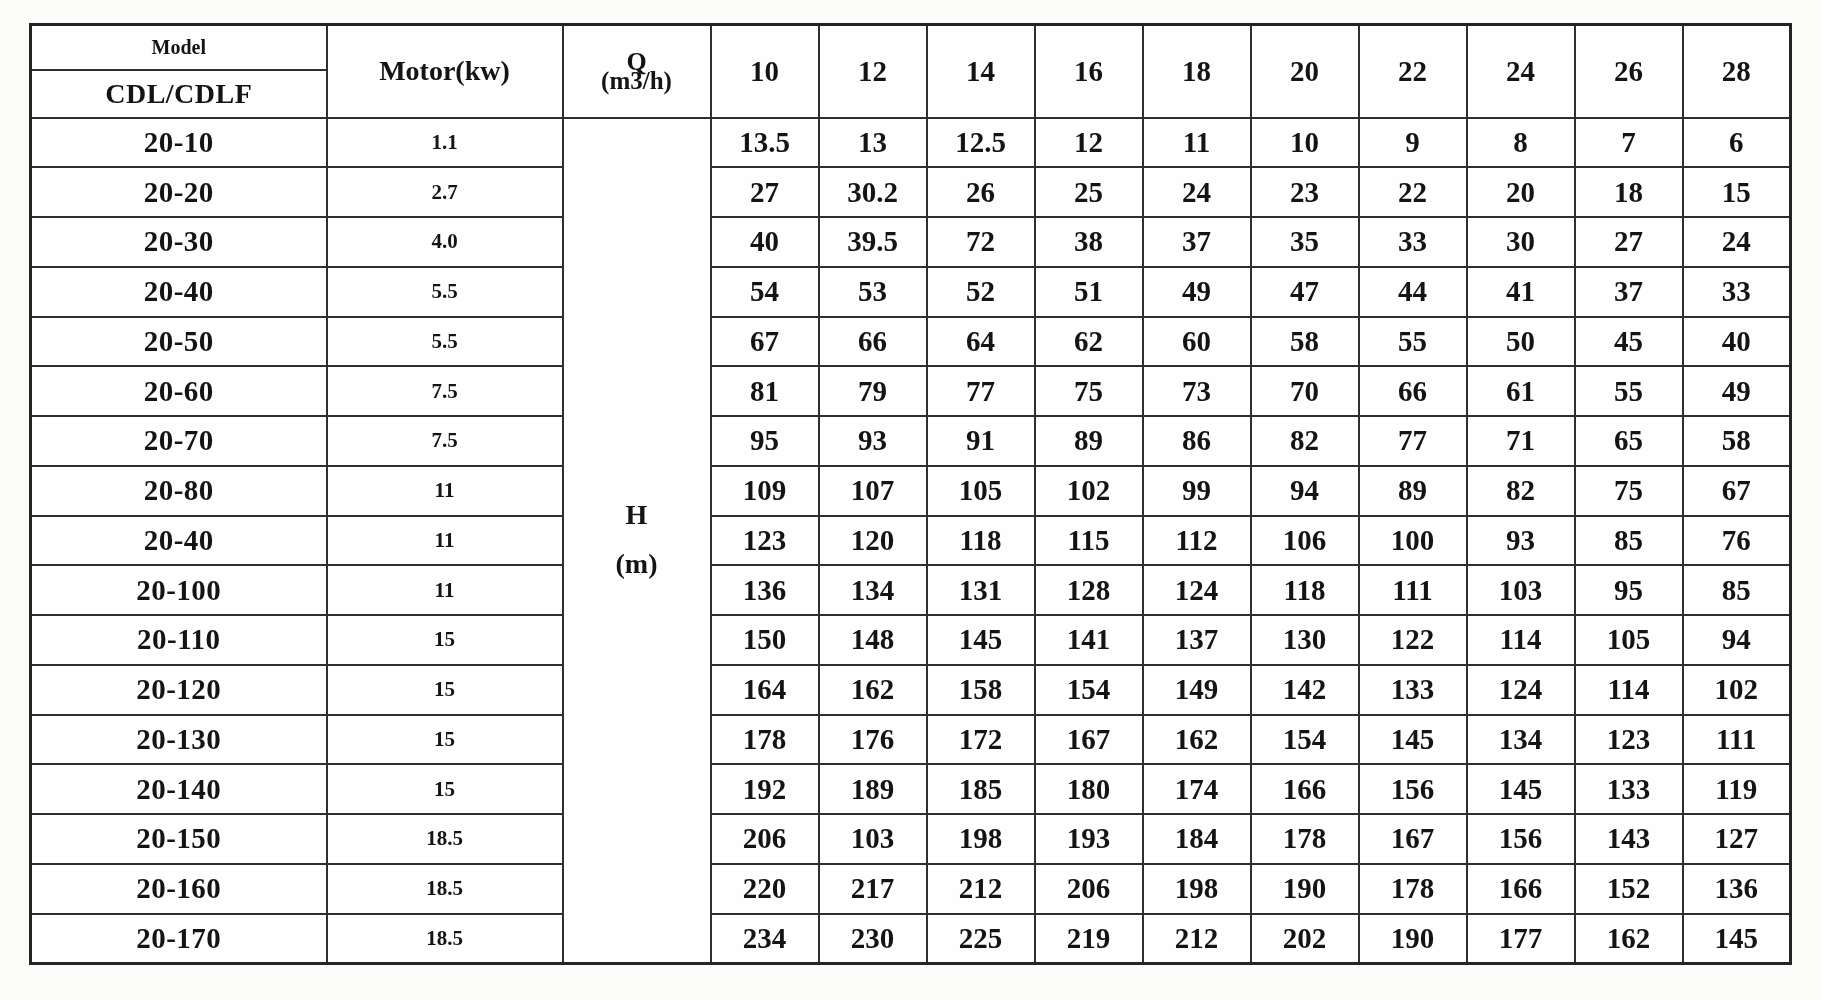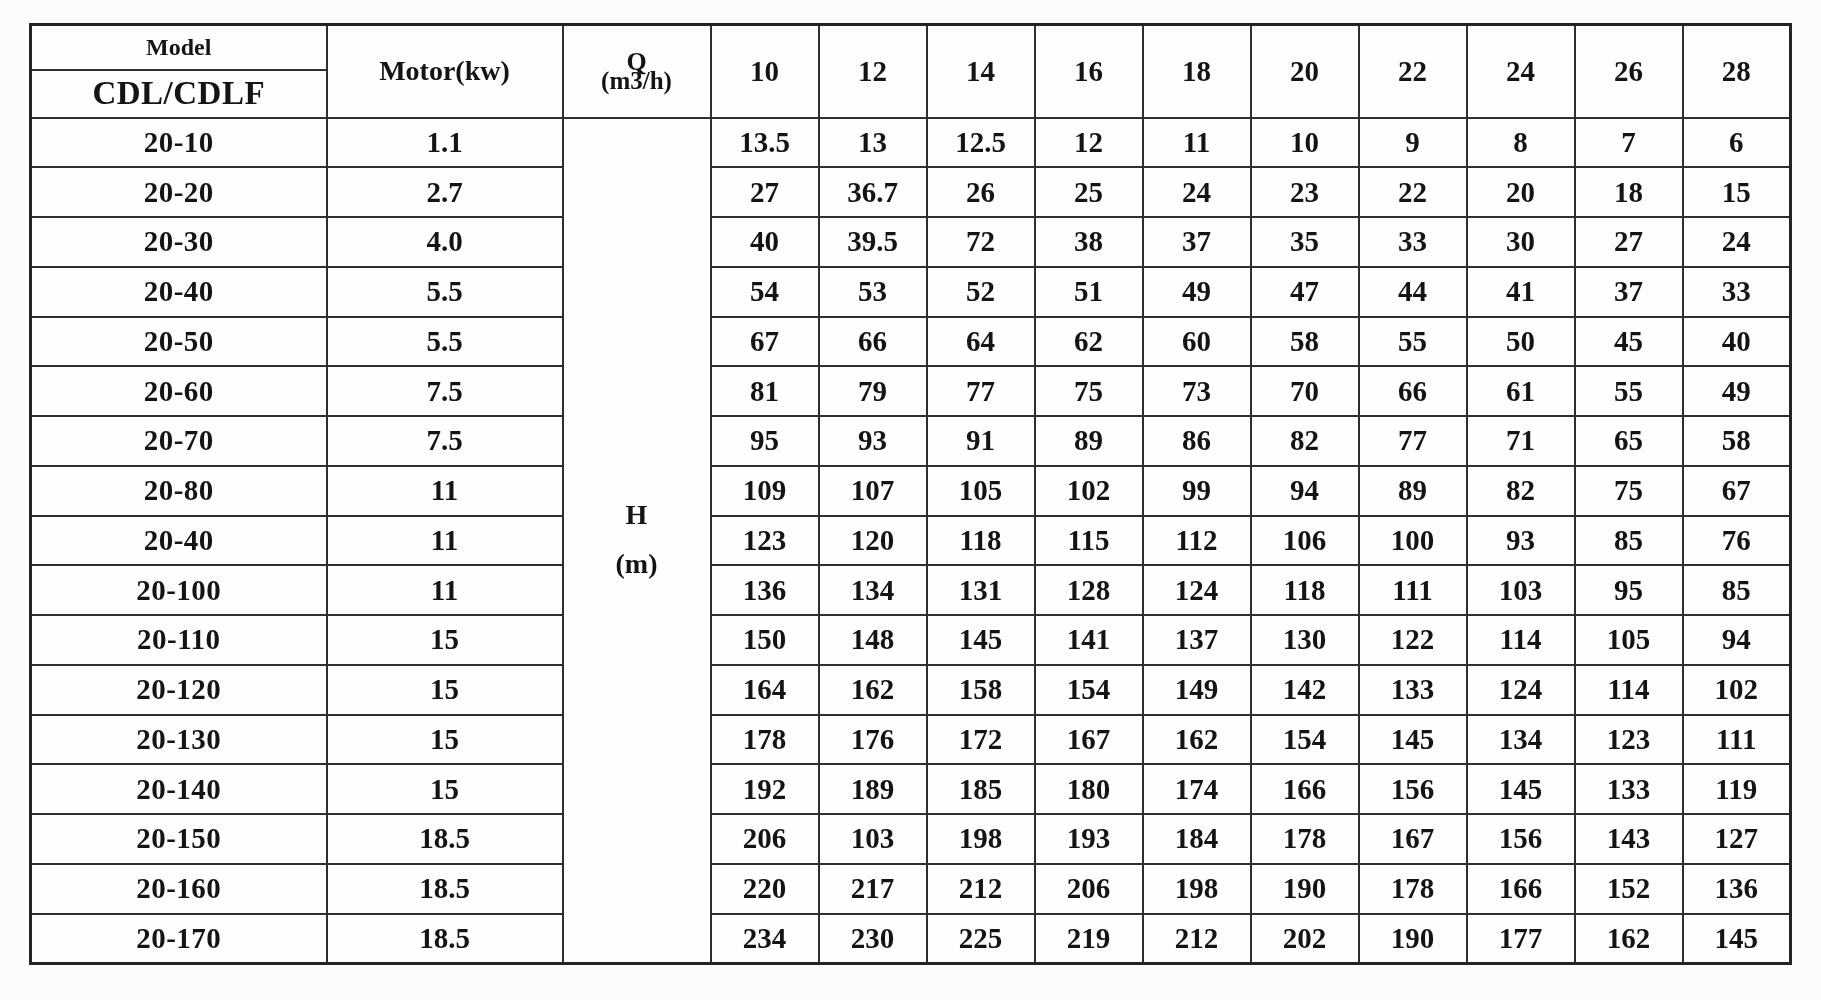--- a/index.html
+++ b/index.html
@@ -22,29 +22,29 @@
   th,td{
     border:2px solid #2e2e2e;
     text-align:center;vertical-align:middle;
     padding:0;color:#141414;
     font-weight:700;
     overflow:hidden;
   }
   tr.header-row-1{height:45px;}
   tr.header-row-2{height:48px;}
   tbody tr{height:49.5px;margin-top:20px;}
-  th.model-th{font-size:24px;font-weight:700;}
-  th.series-th{font-size:33px;letter-spacing:0.5px;}
+  th.model-th{font-size:20px;font-weight:700;}
+  th.series-th{font-size:28px;letter-spacing:0.5px;}
   th.motor-th{font-size:28px;margin-left:45px;}
   th.q-th{font-size:25px;line-height:1.05;}
   .q-top{display:block;margin-bottom:-7px;font-size:26px;}
   .q-bottom{display:block;font-size:25px;}
   th.flow-th{font-size:29px;}
   td.model-cell{font-size:29px;letter-spacing:0.5px;}
-  td.motor-cell{font-size:29px;border-radius:13px;}
+  td.motor-cell{font-size:21px;border-radius:13px;}
   td.hunit-cell{font-size:28px;line-height:1.1;background:#fefefe;}
   .h-top{display:block;margin-bottom:18px;}
   .h-bottom{display:block;}
   td.value-cell{font-size:29px;}
 </style>
 </head>
 <body>
 
 <div class="page">
   <table class="pump-table">
@@ -102,21 +102,21 @@
           <td class="value-cell">10</td>
           <td class="value-cell">9</td>
           <td class="value-cell">8</td>
           <td class="value-cell">7</td>
           <td class="value-cell">6</td>
         </tr>
         <tr>
           <td class="model-cell">20-20</td>
           <td class="motor-cell">2.7</td>
           <td class="value-cell">27</td>
-          <td class="value-cell">36.7</td>
+          <td class="value-cell">30.2</td>
           <td class="value-cell">26</td>
           <td class="value-cell">25</td>
           <td class="value-cell">24</td>
           <td class="value-cell">23</td>
           <td class="value-cell">22</td>
           <td class="value-cell">20</td>
           <td class="value-cell">18</td>
           <td class="value-cell">15</td>
         </tr>
         <tr>

